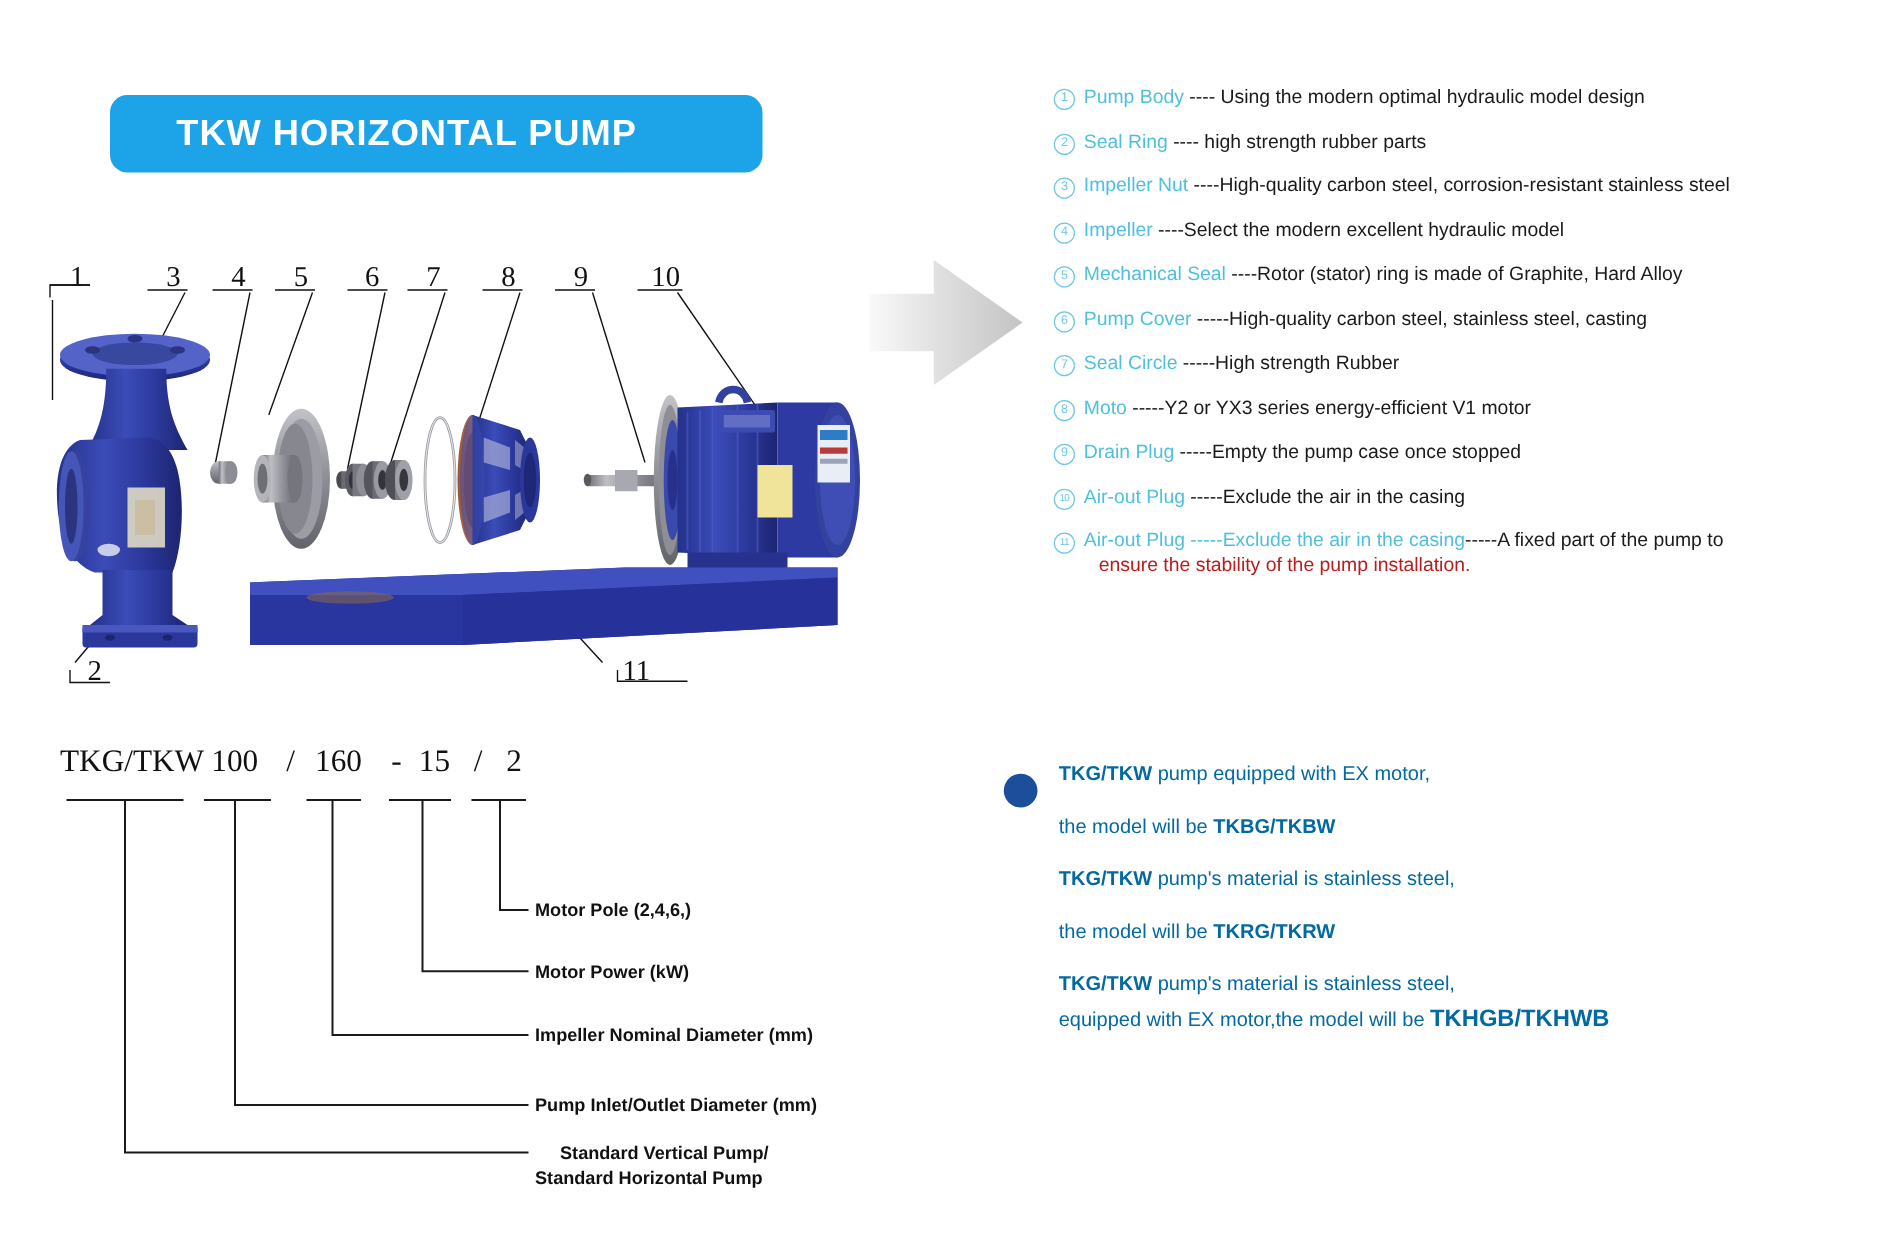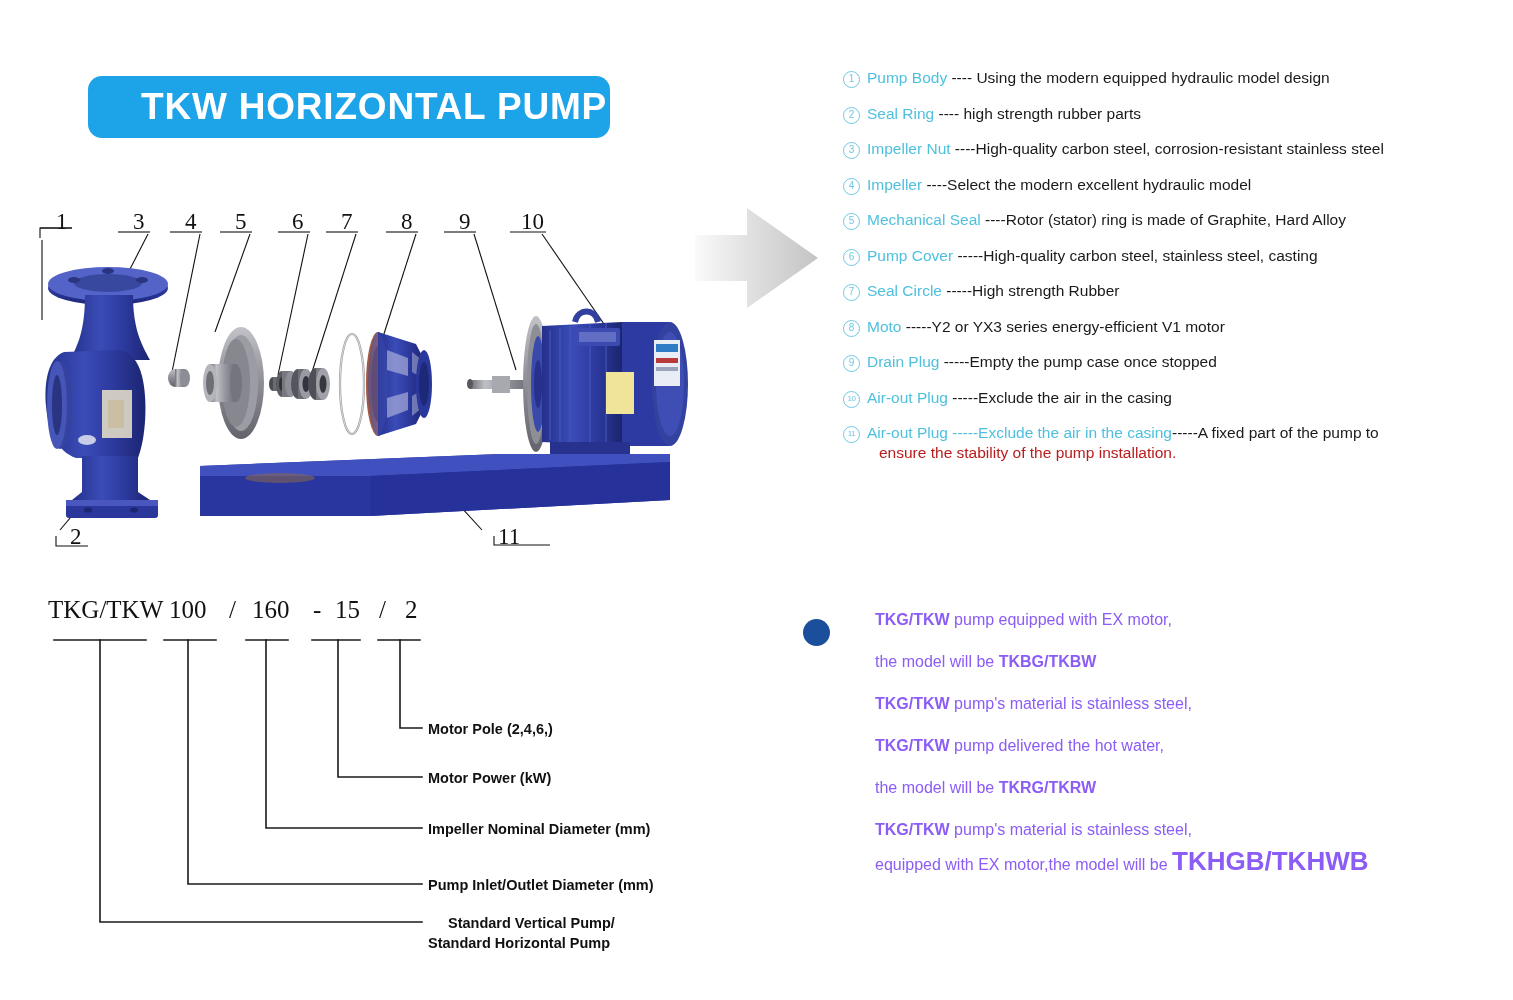--- a/index.html
+++ b/index.html
@@ -16,21 +16,21 @@
 
   
   #title-banner{
     position:absolute;left:88px;top:76px;width:522px;height:62px;
     background:#1CA3E8;
     border-radius:14px;
     display:flex;align-items:center;
   }
   #title-banner .title-text{
     color:#ffffff;
-    font-size:37px;
+    font-size:29px;
     font-weight:bold;
     letter-spacing:0.8px;
     margin-left:53px;
     white-space:nowrap;
   }
 
   
   #exploded-diagram{
     position:absolute;left:30px;top:200px;width:680px;height:370px;
   }
@@ -109,30 +109,29 @@
   #variant-bullet{
     position:absolute;left:3px;top:7px;
     width:27px;height:27px;border-radius:50%;
     background:#1B4F9C;
   }
   #model-variants .variant-block{
     margin-left:47px;
   }
   #model-variants .vline{
     font-size:16px;
-    color:#8b5cf6;
+    color:#0369a1;
     line-height:1;
     margin-bottom:26px;
     white-space:nowrap;
-    margin-left:28px;
   }
   #model-variants .vline.tight{margin-bottom:10px;}
   #model-variants .vline.last{margin-bottom:0;}
   #model-variants b{font-weight:bold;}
-  #model-variants .big-code{font-size:26px;font-weight:bold;}
+  #model-variants .big-code{font-size:19px;font-weight:bold;}
 </style>
 </head>
 <body>
 
 <div class="page">
 
   <div id="title-banner">
     <span class="title-text">TKW HORIZONTAL PUMP</span>
   </div>
 
@@ -351,21 +350,21 @@
         </linearGradient>
       </defs>
       <path d="M0 32 L52 32 L52 5 L123 55 L52 105 L52 78 L0 78 Z" fill="url(#arrowGrad)"></path>
     </svg>
   </div>
 
   <div id="parts-legend">
 
     <div class="legend-row">
       <span class="legend-circle">1</span>
-      <span class="legend-body"><span class="lg-name">Pump Body</span><span class="lg-desc"> ---- </span><span class="lg-desc">Using the modern equipped hydraulic model design</span></span>
+      <span class="legend-body"><span class="lg-name">Pump Body</span><span class="lg-desc"> ---- </span><span class="lg-desc">Using the modern optimal hydraulic model design</span></span>
     </div>
 
     <div class="legend-row">
       <span class="legend-circle">2</span>
       <span class="legend-body"><span class="lg-name">Seal Ring</span><span class="lg-desc"> ---- </span><span class="lg-desc">high strength rubber parts</span></span>
     </div>
 
     <div class="legend-row">
       <span class="legend-circle">3</span>
       <span class="legend-body"><span class="lg-name">Impeller Nut</span><span class="lg-desc"> ----</span><span class="lg-desc">High-quality carbon steel, corrosion-resistant stainless steel</span></span>
@@ -459,21 +458,20 @@
     <div id="variant-bullet"></div>
     <div class="variant-block">
 
       <div class="vline"><b>TKG/TKW</b><span> pump equipped with EX motor,</span></div>
 
       <div class="vline"><span>the model will be </span><b>TKBG/TKBW</b></div>
 
       <div class="vline"><b>TKG/TKW</b><span> pump's material is stainless steel,</span></div>
 
 
-      <div class="vline"><b>TKG/TKW</b><span> pump delivered the hot water,</span></div>
 
       <div class="vline"><span>the model will be </span><b>TKRG/TKRW</b></div>
 
       <div class="vline tight"><b>TKG/TKW</b><span> pump's material is stainless steel,</span></div>
 
       <div class="vline last"><span>equipped with EX motor,the model will be </span><span class="big-code">TKHGB/TKHWB</span></div>
 
     </div>
   </div>
 

